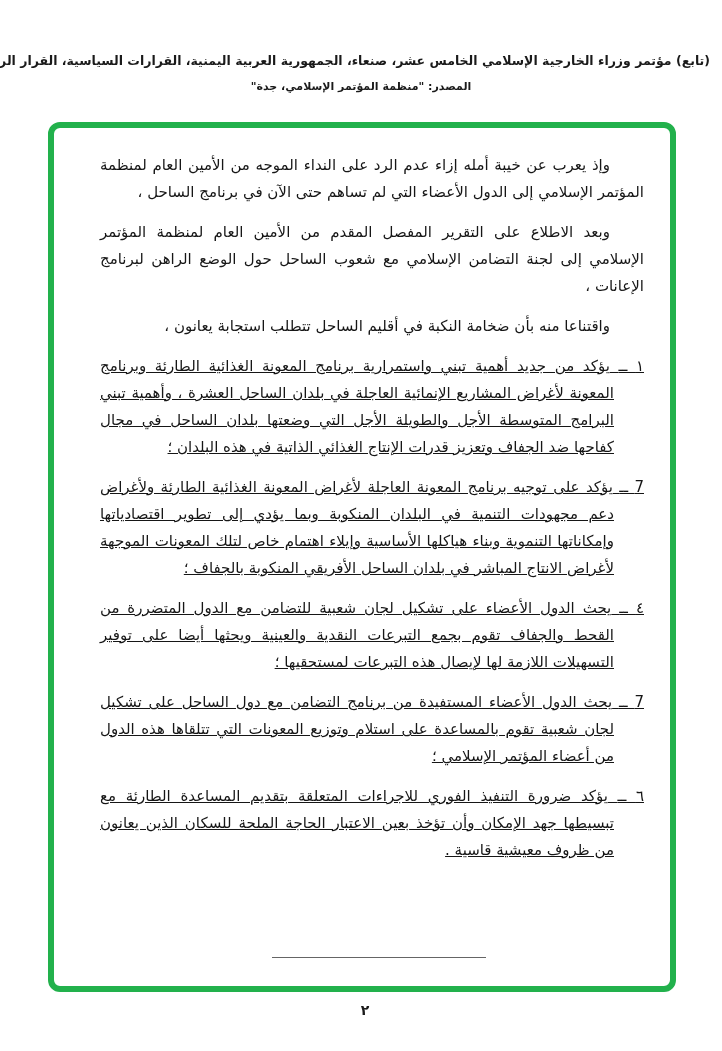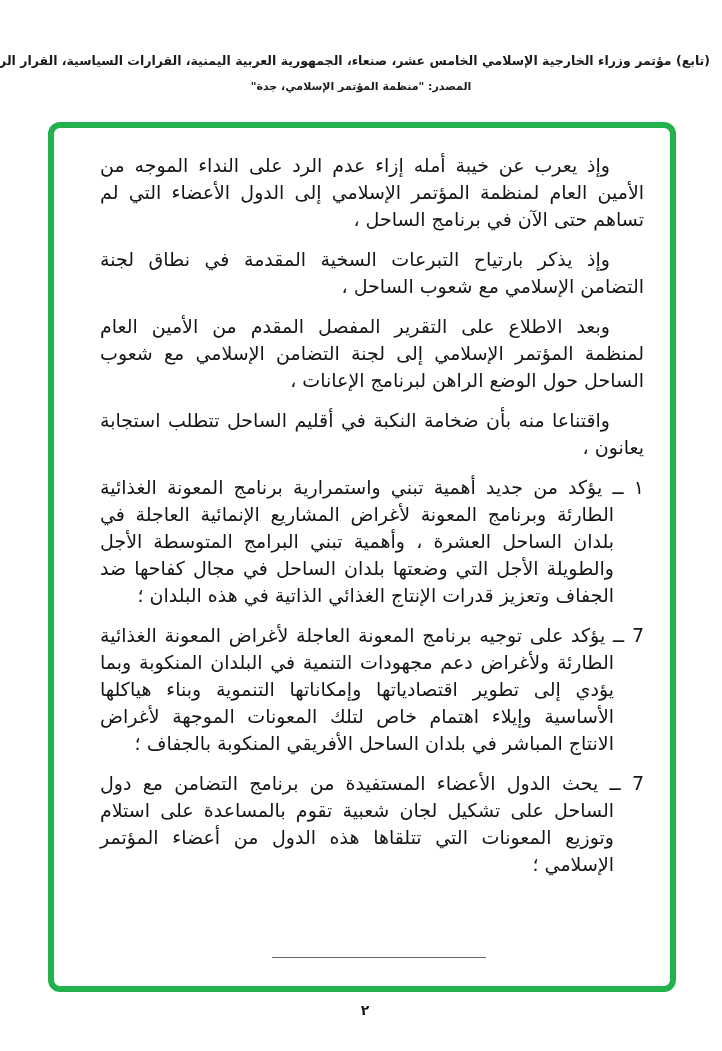--- a/index.html
+++ b/index.html
@@ -41,30 +41,31 @@
     width: 628px; height: 870px;
     border: 6px solid var(--accent);
     border-radius: 12px;
     background: #ffffff;
     overflow: hidden;
   }
 
   
   .scan-body {
     padding: 24px 26px 0 46px;
-    font-size: 19px;
+    font-size: 15px;
     line-height: 27px;
     text-align: justify;
     color: #161616;
   }
   .scan-body p { margin-bottom: 13px; }
   p.preamble { text-indent: 34px; }
   p.item {
     padding-right: 30px;
     text-indent: -30px;
+    text-decoration: underline;
   }
   .item .item-label { font-weight: normal; }
 
   
   .separator-line {
     position: absolute;
     bottom: 28px;
     right: 50%;
     width: 214px;
     transform: translateX(50%) translateX(17px);
@@ -88,40 +89,47 @@
 <div class="doc-header">
   <div class="title-line">(تابع) مؤتمر وزراء الخارجية الإسلامي الخامس عشر، صنعاء، الجمهورية العربية اليمنية، القرارات السياسية، القرار الرقم ١٥/٢٠-س</div>
   <div class="source-line">المصدر:  "منظمة المؤتمر الإسلامي، جدة"</div>
 </div>
 
 <div class="highlight-box">
 
   <div class="scan-body">
 
     <p class="preamble">وإذ يعرب عن خيبة أمله إزاء عدم الرد على النداء الموجه من الأمين العام لمنظمة المؤتمر الإسلامي إلى الدول الأعضاء التي لم تساهم حتى الآن في برنامج الساحل ،</p>
-    <p class="preamble">وإذ يذكر بارتياح التبرعات السخية المقدمة في نطاق لجنة التضامن الإسلامي مع شعوب الساحل ،</p>
     <p class="preamble">وبعد الاطلاع على التقرير المفصل المقدم من الأمين العام لمنظمة المؤتمر الإسلامي إلى لجنة التضامن الإسلامي مع شعوب الساحل حول الوضع الراهن لبرنامج الإعانات ،</p>
     <p class="preamble">واقتناعا منه بأن ضخامة النكبة في أقليم الساحل تتطلب استجابة يعانون ،</p>
 
     <p class="item">
       <span class="item-label">١ ــ</span>
       <span>يؤكد من جديد أهمية تبني واستمرارية برنامج المعونة الغذائية الطارئة وبرنامج المعونة لأغراض المشاريع الإنمائية العاجلة في بلدان الساحل العشرة ، وأهمية تبني البرامج المتوسطة الأجل والطويلة الأجل التي وضعتها بلدان الساحل في مجال كفاحها ضد الجفاف وتعزيز قدرات الإنتاج الغذائي الذاتية في هذه البلدان ؛</span>
     </p>
 
 
     <p class="item">
       <span class="item-label">7 ــ</span>
       <span>يؤكد على توجيه برنامج المعونة العاجلة لأغراض المعونة الغذائية الطارئة ولأغراض دعم مجهودات التنمية في البلدان المنكوبة وبما يؤدي إلى تطوير اقتصادياتها وإمكاناتها التنموية وبناء هياكلها الأساسية وإيلاء اهتمام خاص لتلك المعونات الموجهة لأغراض الانتاج المباشر في بلدان الساحل الأفريقي المنكوبة بالجفاف ؛</span>
     </p>
 
+    <p class="item">
+      <span class="item-label">٤ ــ</span>
+      <span>يحث الدول الأعضاء على تشكيل لجان شعبية للتضامن مع الدول المتضررة من القحط والجفاف تقوم بجمع التبرعات النقدية والعينية ويحثها أيضا على توفير التسهيلات اللازمة لها لإيصال هذه التبرعات لمستحقيها ؛</span>
+    </p>
 
     <p class="item">
       <span class="item-label">7 ــ</span>
       <span>يحث الدول الأعضاء المستفيدة من برنامج التضامن مع دول الساحل على تشكيل لجان شعبية تقوم بالمساعدة على استلام وتوزيع المعونات التي تتلقاها هذه الدول من أعضاء المؤتمر الإسلامي ؛</span>
     </p>
 
+    <p class="item">
+      <span class="item-label">٦ ــ</span>
+      <span>يؤكد ضرورة التنفيذ الفوري للاجراءات المتعلقة بتقديم المساعدة الطارئة مع تبسيطها جهد الإمكان وأن تؤخذ بعين الاعتبار الحاجة الملحة للسكان الذين يعانون من ظروف معيشية قاسية .</span>
+    </p>
 
   </div>
 
   <div class="separator-line"></div>
 </div>
 
 <div class="page-number">٢</div>
 
 </body></html>

